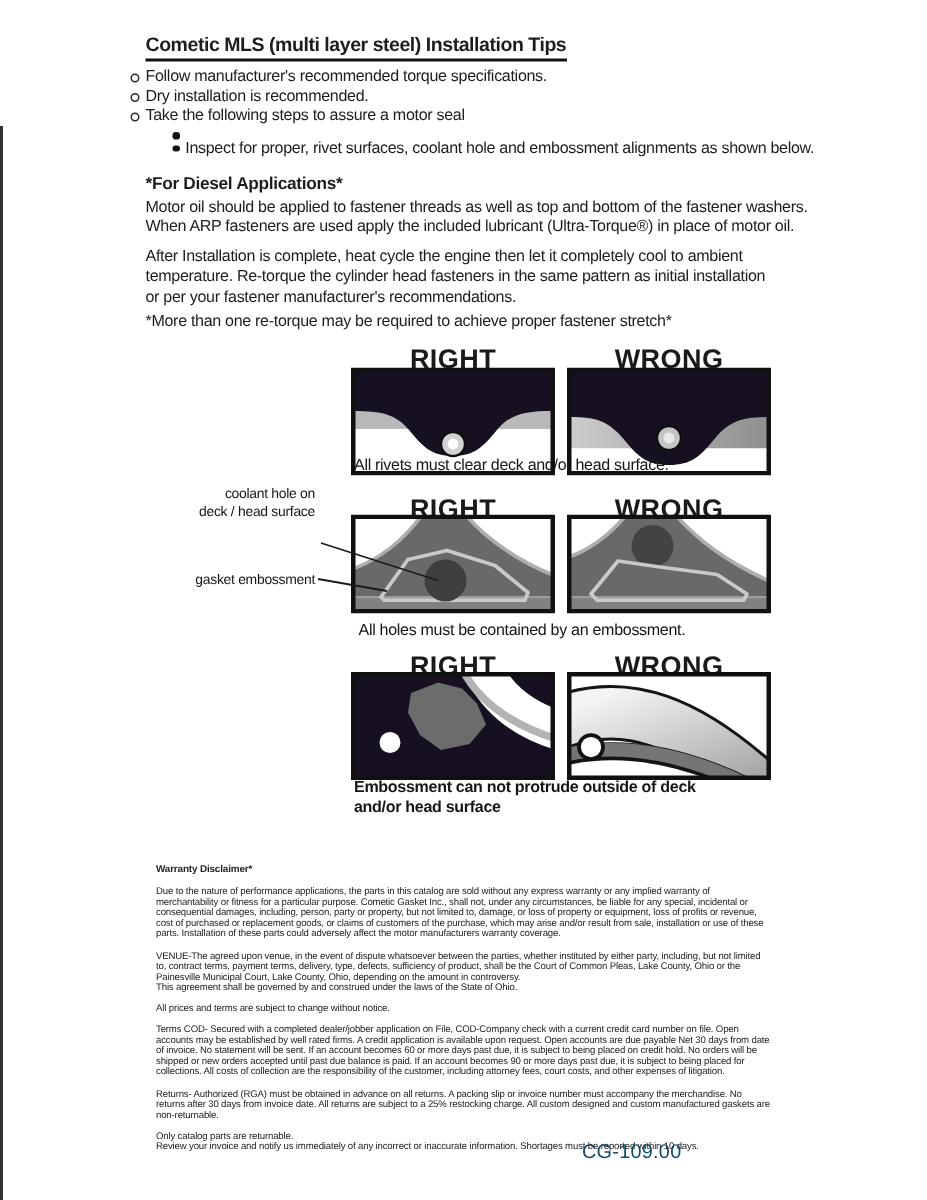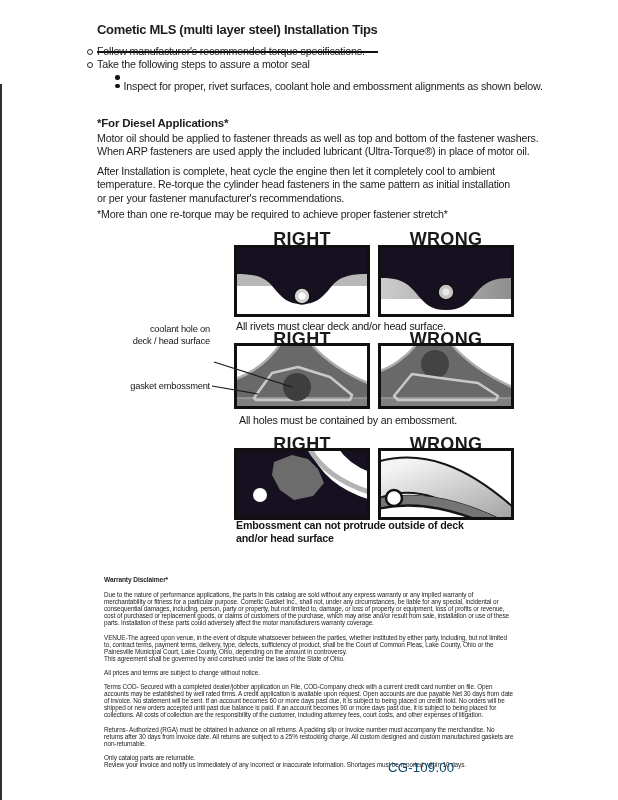--- a/index.html
+++ b/index.html
@@ -12,21 +12,21 @@
     overflow:hidden;
   }
   .abs { position:absolute; }
   .preline { white-space:pre-line; }
 
   .scan-edge { left:0; top:84px; width:2px; height:716px; background:#2f2f2f; }
 
   .doc-title {
     left:97px; top:22px;
     font-size:13px; font-weight:bold; letter-spacing:-0.3px;
-    border-bottom:2px solid #101010; padding-bottom:14px;
+    border-bottom:2px solid #101010; padding-bottom:2px;
   }
 
   .tips { left:87px; top:45px; width:500px; font-size:10.7px; letter-spacing:-0.2px; }
   .tip-row { display:flex; align-items:flex-start; line-height:13px;text-align:center; }
   .tip-row.sub { margin-left:28px; }
   .obullet { flex:none; width:4px; height:4px; border:1px solid #2a2a2a; border-radius:50%; margin:4px 4px 0 0; }
   .fbullet { flex:none; width:4.5px; height:4.5px; background:#111; border-radius:50%; margin:4px 4px 0 0; }
 
   .sec-heading { left:97px; top:117px; font-size:11.5px; font-weight:bold; letter-spacing:-0.2px; }
   .body-par { left:97px; width:482px; font-size:10.7px; line-height:13.4px; letter-spacing:-0.2px; }
@@ -47,20 +47,24 @@
 <body>
 
 <div class="abs scan-edge"></div>
 
 <div class="abs doc-title">Cometic MLS (multi layer steel) Installation Tips</div>
 
 <div class="abs tips">
   <div class="tip-row">
     <span class="obullet"></span>
     <span>Follow manufacturer's recommended torque specifications.</span>
+  </div>
+  <div class="tip-row">
+    <span class="obullet"></span>
+    <span>Dry installation is recommended.</span>
   </div>
   <div class="tip-row">
     <span class="obullet"></span>
     <span>Take the following steps to assure a motor seal</span>
   </div>
   <div class="tip-row sub">
     <span class="fbullet"></span>
   </div>
   <div class="tip-row sub">
     <span class="fbullet"></span>
@@ -97,21 +101,21 @@
   </defs>
   <rect x="2" y="2" width="132" height="68" fill="#ffffff"></rect>
   <rect x="2" y="31" width="132" height="23" fill="url(#d1g)"></rect>
   <rect x="2" y="54" width="132" height="16" fill="#ffffff"></rect>
   <path d="M2,2 H134 V33 C116,33 108,36 98,48 C89,59 83,65 68,65 C53,65 47,59 38,48 C28,36 20,33 2,33 Z" fill="#171020"></path>
   <circle cx="68" cy="47" r="8" fill="#c4c4c4" stroke="#0f0f0f" stroke-width="1.6"></circle>
   <circle cx="68" cy="47" r="3.6" fill="#e9e9e9"></circle>
   <rect x="1.5" y="1.5" width="133" height="69" fill="none" stroke="#101010" stroke-width="3"></rect>
 </svg>
 
-<div class="abs caption" style="left:236px;top:320px;">All rivets must clear deck and/or head surface.</div>
+<div class="abs caption" style="left:236px;top:304px;">All rivets must clear deck and/or head surface.</div>
 
 <div class="abs dlabel" style="left:234px;top:329px;">RIGHT</div>
 <div class="abs dlabel" style="left:378px;top:329px;">WRONG</div>
 
 <div class="abs callout preline" style="left:108px;top:324px;width:102px;">coolant hole on
 deck / head surface</div>
 <div class="abs callout" style="left:102px;top:381px;width:108px;">gasket embossment</div>
 
 <svg class="abs panel-svg" style="left:234px;top:343px;" width="136" height="66" viewBox="0 0 136 66">
   <rect x="2" y="2" width="132" height="62" fill="#696969"></rect>

